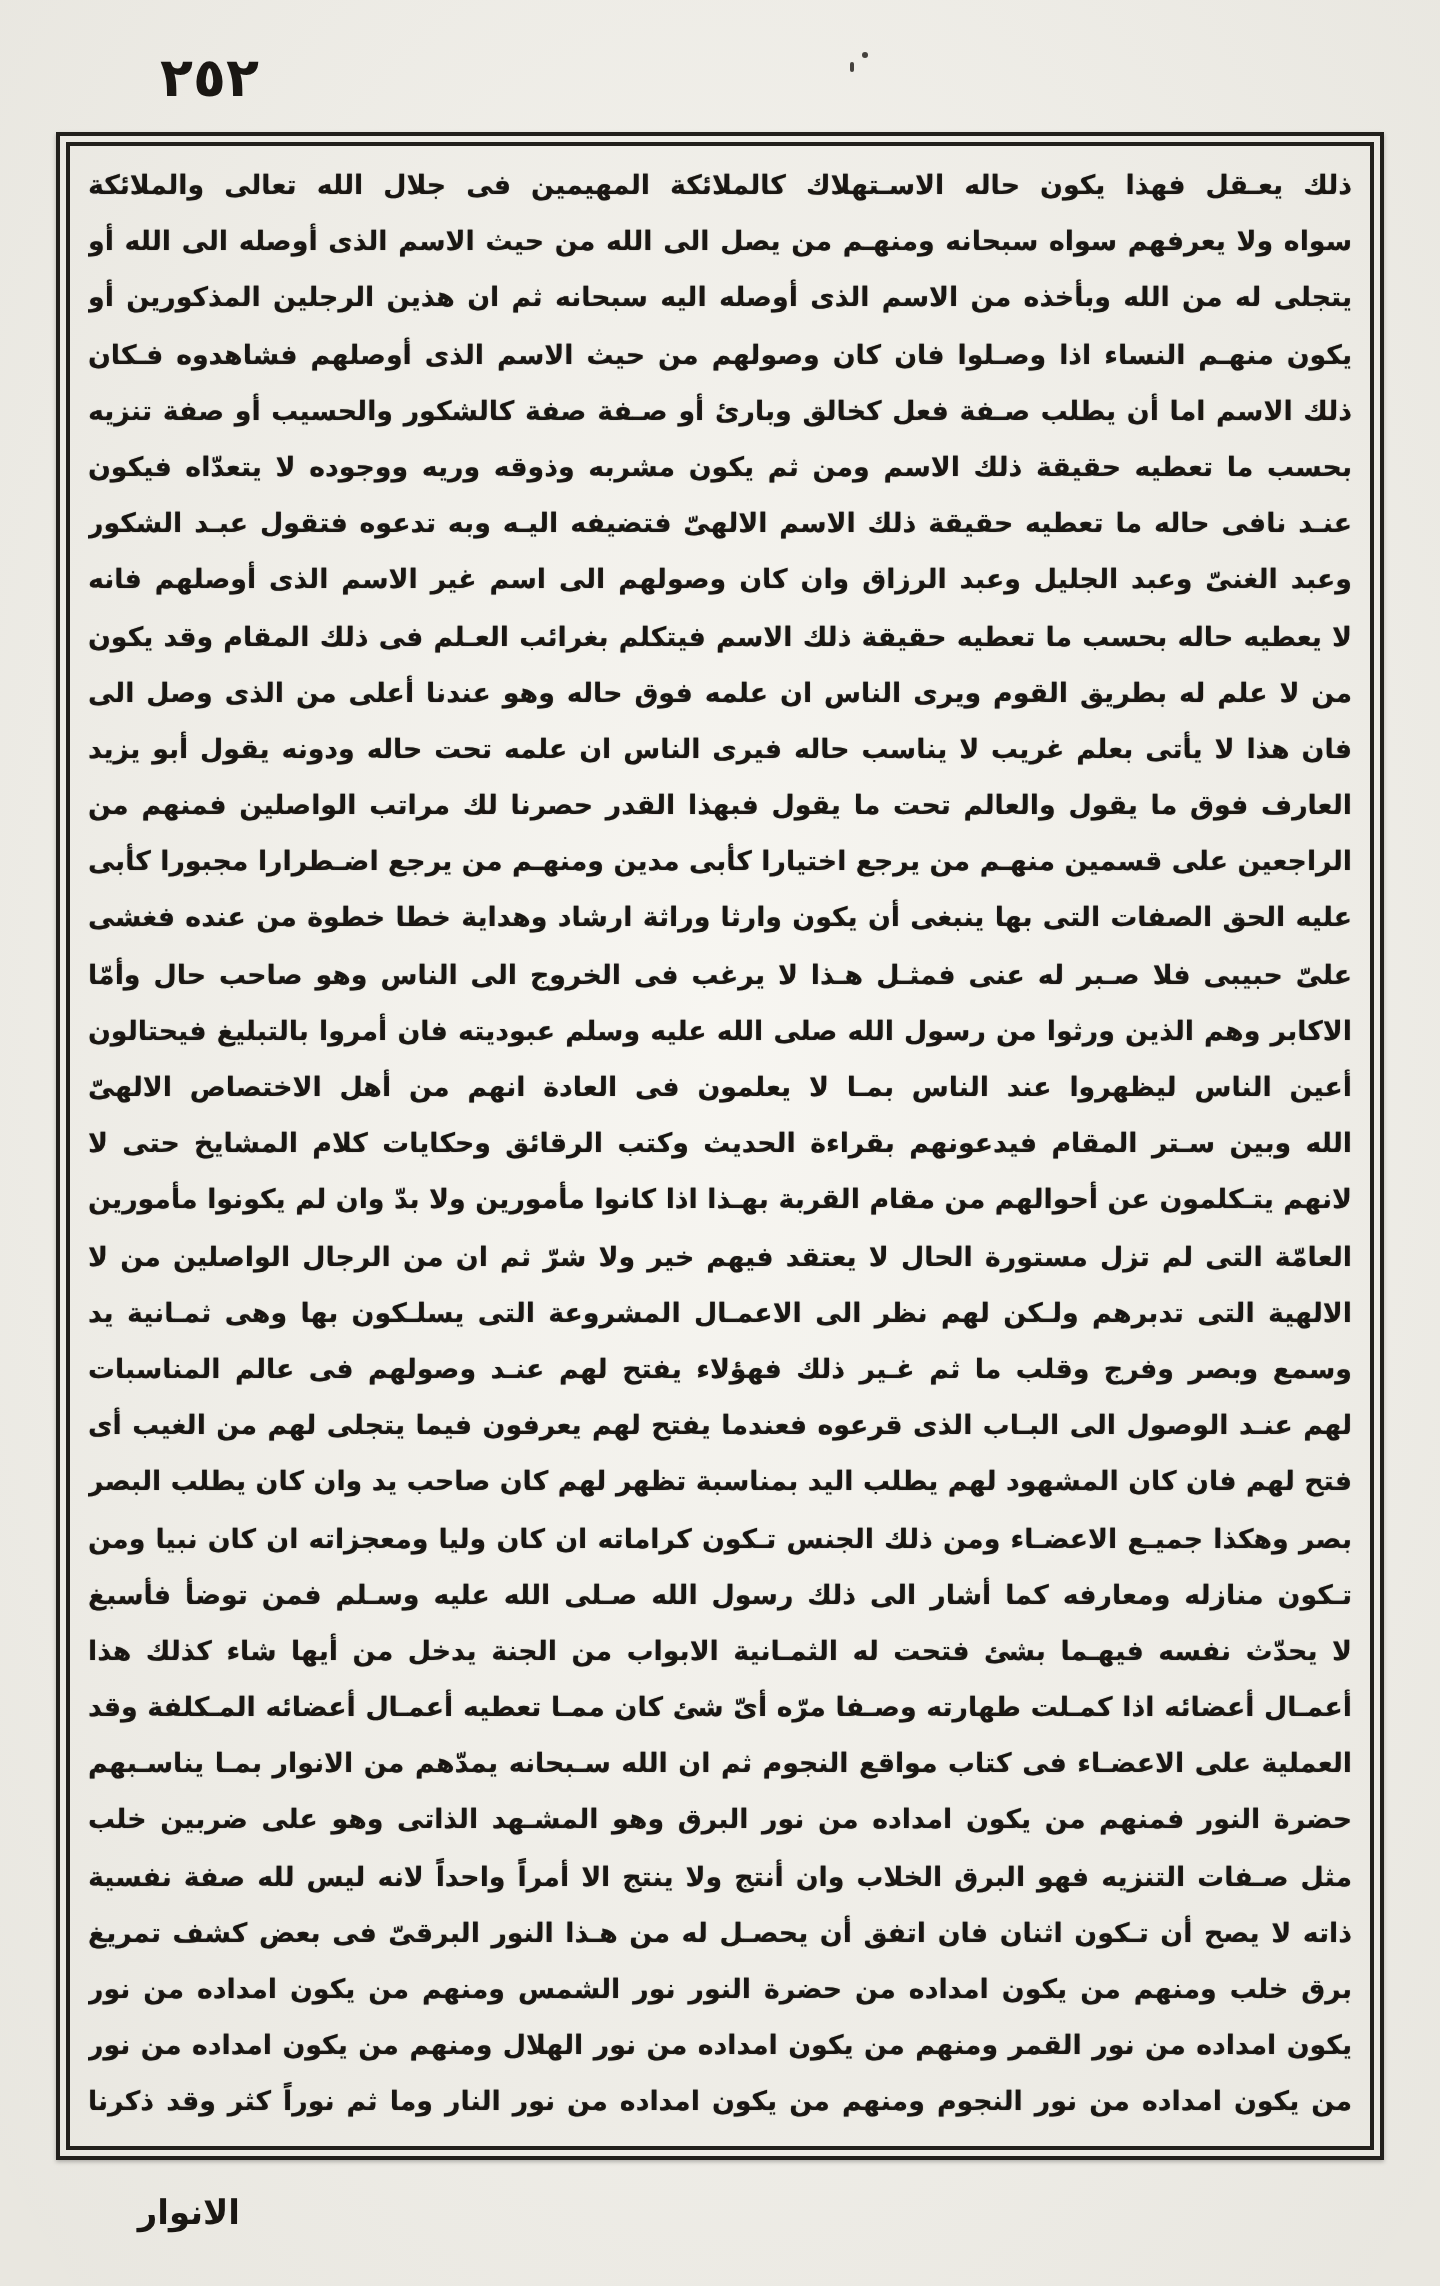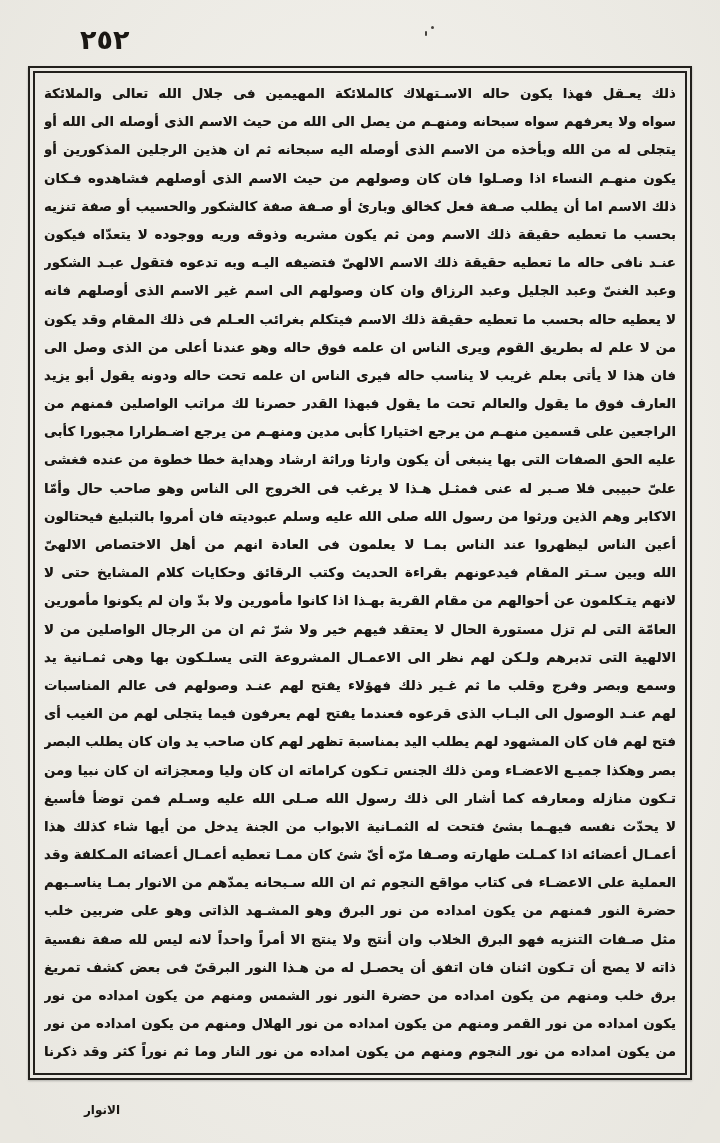--- a/index.html
+++ b/index.html
@@ -69,21 +69,21 @@
     content: "";
     display: inline-block;
     width: 100%;
     height: 0;
   }
   .catchword {
     position: absolute;
     bottom: 26px;
     right: 600px; 
     direction: rtl;
-    font-size: 12px;
+    font-size: 17px;
     font-weight: bold;
     color: var(--ink);
   }
 </style>
 </head>
 <body>
 
 <div class="page">
 
   <div class="page-number">٢٥٢</div>

